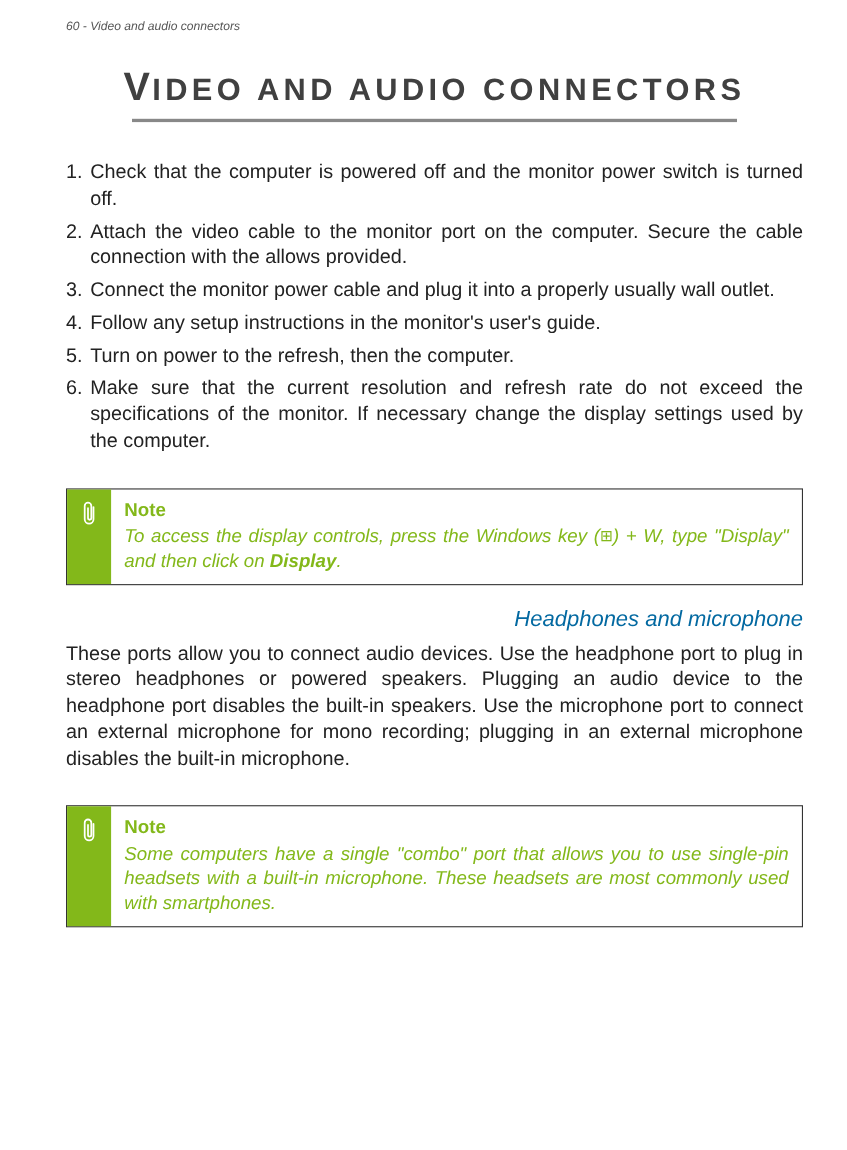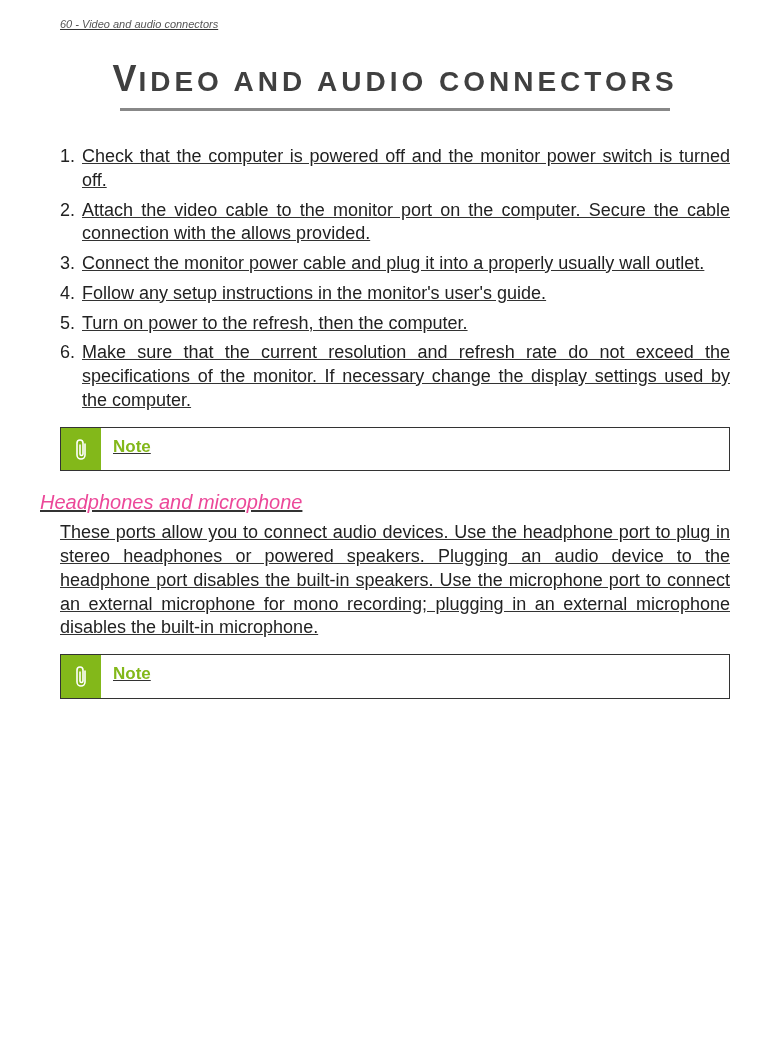--- a/index.html
+++ b/index.html
@@ -1,36 +1,36 @@
 <!DOCTYPE html>
 <html><head>
 <meta charset="utf-8">
 <style>
   * { box-sizing: border-box; margin: 0; padding: 0; }
   html, body { width: 770px; height: 1045px; background: #fff; font-family: Arial, Helvetica, sans-serif; color: #333; }
-  .page { padding: 18px 40px 30px 60px; text-decoration: underline; }
+  .page { padding: 18px 40px 30px 60px; }
   .page-header { font-size: 11px; font-style: italic; color: #555; margin-bottom: 28px; }
   .title-wrap { text-align: center; margin-bottom: 8px; }
   .title { display: inline-block; font-size: 28px; letter-spacing: 4px; font-weight: 700; color: #404040; }
   .title .bigV { font-size: 36px; letter-spacing: 2px; }
   .title-rule { border: none; border-top: 3px solid #888; width: 82%; margin: 0 auto 34px auto; }
   .body-text { font-size: 18px; line-height: 1.32; color: #222; }
   .para { text-align: justify; margin-bottom: 6px; }
   .follow { margin-bottom: 6px; }
   ol.steps { list-style: none; counter-reset: step; }
   ol.steps li { counter-increment: step; margin-bottom: 6px; text-align: justify; padding-left: 22px; text-indent: -22px; }
   ol.steps li::before { content: counter(step) "."; display: inline-block; width: 22px; text-indent: 0; }
-  .note-box { border: 1.5px solid #333; margin: 14px 0 18px 0; display: flex; align-items: stretch; }
+  .note-box { border: 1.5px solid #333; margin: 31px 0 18px 0; display: flex; align-items: stretch; }
   .note-icon-col { background: #83b81a; width: 40px; display: flex; align-items: flex-start; justify-content: center; padding-top: 10px; }
   .note-content { flex: 1; padding: 8px 12px 10px 12px; }
   .note-label { color: #83b81a; font-weight: 700; font-size: 17px; margin-bottom: 2px; }
   .note-text { color: #83b81a; font-style: italic; font-size: 17px; text-align: justify; line-height: 1.3; }
   .note-text .win-icon { display: inline-block; font-style: normal; font-size: 14px; vertical-align: 1px; }
   .note-text b { font-weight: 700; font-style: italic; }
-  .subhead { font-size: 20px; font-style: italic; color: #ec4899; margin: 6px 0 6px -20px; }
+  .subhead { font-size: 20px; font-style: italic; color: #0369a1; margin: 6px 0 6px -20px; text-align: right; }
   .clip-svg { display: block; }
 </style>
 </head>
 <body>
 
 <div class="page">
 
   <div class="page-header">60 - Video and audio connectors</div>
 
   <div class="title-wrap">
@@ -52,32 +52,36 @@
     </ol>
 
     <div class="note-box">
       <div class="note-icon-col">
         <svg class="clip-svg" width="20" height="26" viewBox="0 0 20 26">
           <path d="M14 6 L14 17 a4 4 0 0 1 -8 0 L6 5 a3 3 0 0 1 6 0 L12 16 a1.5 1.5 0 0 1 -3 0 L9 7" fill="none" stroke="#fff" stroke-width="1.6" stroke-linecap="round"></path>
         </svg>
       </div>
       <div class="note-content">
         <div class="note-label">Note</div>
+        <div class="note-text">
+          <span>To access the display controls, press the Windows key (</span><span class="win-icon">⊞</span><span>) + W, type "Display" and then click on </span><b>Display</b><span>.</span>
+        </div>
       </div>
     </div>
 
     <div class="subhead">Headphones and microphone</div>
 
     <p class="para">These ports allow you to connect audio devices. Use the headphone port to plug in stereo headphones or powered speakers. Plugging an audio device to the headphone port disables the built-in speakers. Use the microphone port to connect an external microphone for mono recording; plugging in an external microphone disables the built-in microphone.</p>
 
     <div class="note-box">
       <div class="note-icon-col">
         <svg class="clip-svg" width="20" height="26" viewBox="0 0 20 26">
           <path d="M14 6 L14 17 a4 4 0 0 1 -8 0 L6 5 a3 3 0 0 1 6 0 L12 16 a1.5 1.5 0 0 1 -3 0 L9 7" fill="none" stroke="#fff" stroke-width="1.6" stroke-linecap="round"></path>
         </svg>
       </div>
       <div class="note-content">
         <div class="note-label">Note</div>
+        <div class="note-text">Some computers have a single "combo" port that allows you to use single-pin headsets with a built-in microphone. These headsets are most commonly used with smartphones.</div>
       </div>
     </div>
 
   </div>
 </div>
 
 </body></html>

